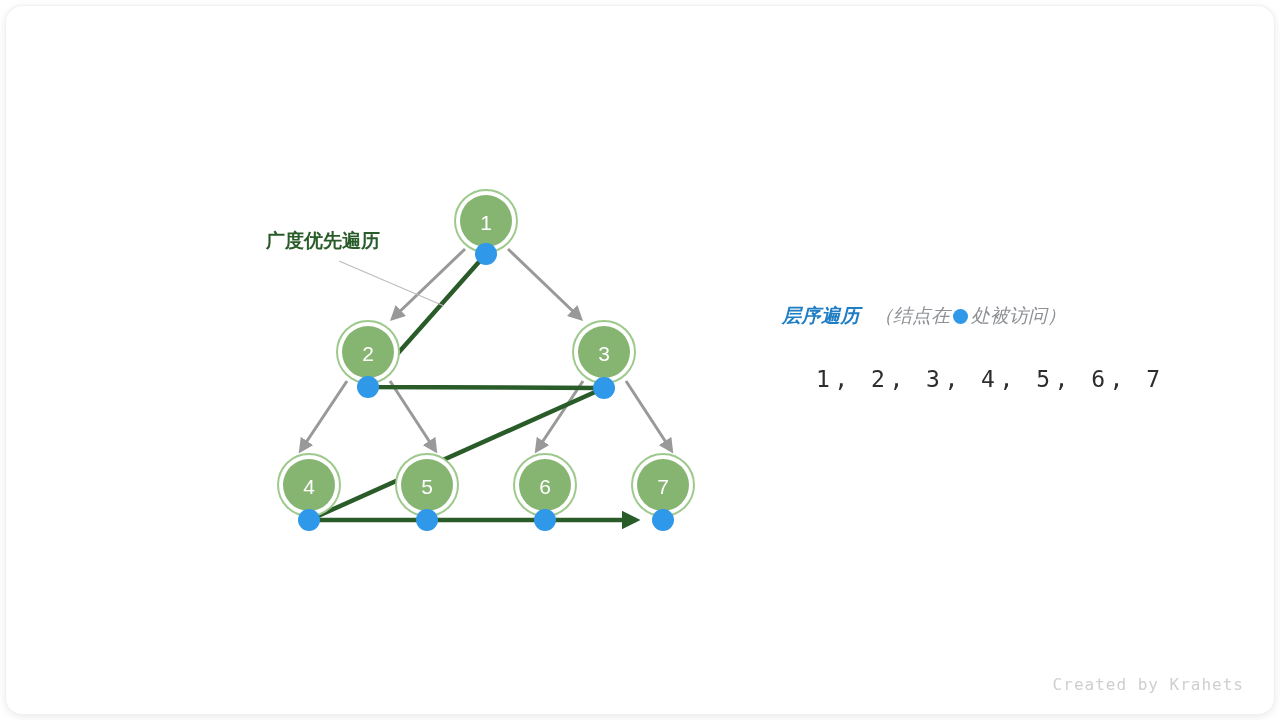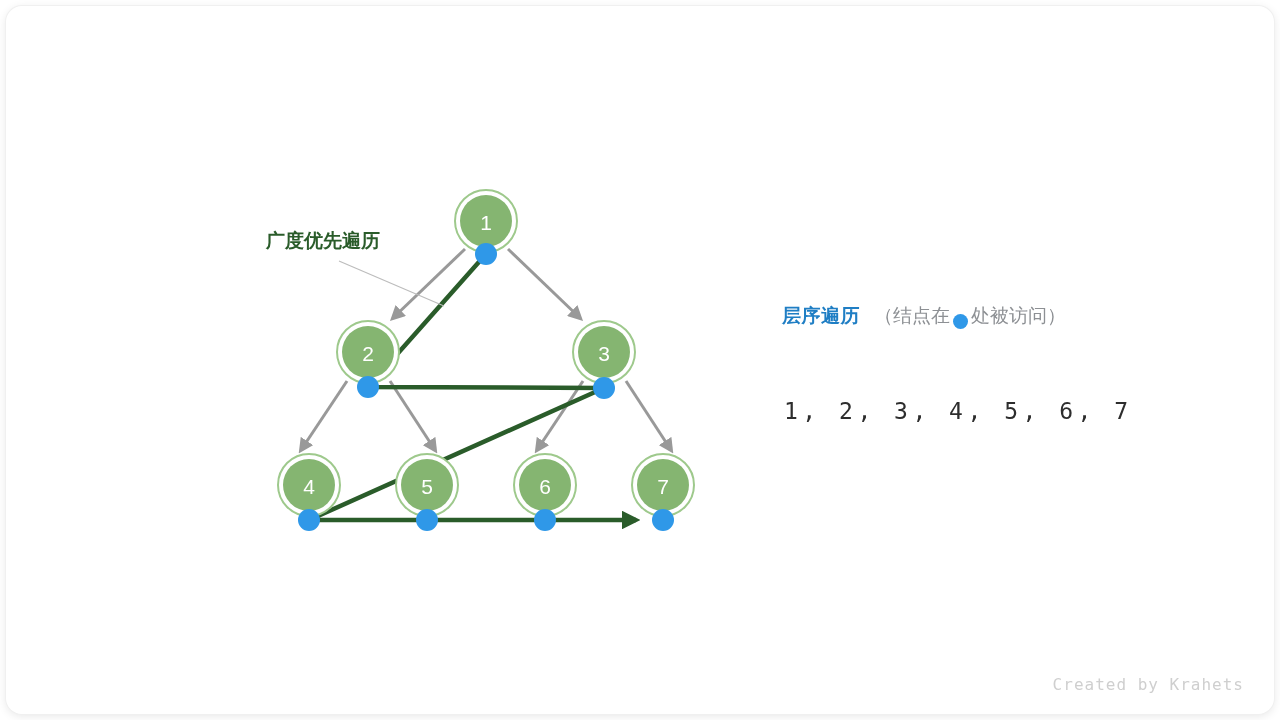--- a/index.html
+++ b/index.html
@@ -41,53 +41,53 @@
     position: absolute;
     left: 776px;
     top: 294px;
     width: 430px;
   }
   .legend-line {
     display: flex;
     align-items: center;
     white-space: nowrap;
     height: 32px;
+    font-style: italic;
   }
   .legend-title {
     color: #1f7ec4;
     font-weight: bold;
     font-size: 19px;
     letter-spacing: 0.5px;
   }
   .legend-note {
     color: #8d9094;
     font-size: 19px;
     margin-left: 14px;
     display: flex;
-    align-items: flex-end;
+    align-items: center;
   }
   .legend-note .dot-inline {
     display: inline-block;
     width: 15px;
     height: 15px;
     border-radius: 50%;
     background: #2f98e8;
     margin: 0 3px;
     vertical-align: middle;
   }
   #sequence {
     position: absolute;
-    left: 778px;
+    left: 810px;
     top: 360px;
     font-family: "DejaVu Sans Mono", "Liberation Mono", monospace;
     font-size: 23px;
     color: #2d2d2d;
     letter-spacing: 4.5px;
     white-space: nowrap;
-    margin-top: 32px;
   }
 
   
   #footer {
     position: absolute;
     right: 30px;
     bottom: 20px;
     font-family: "DejaVu Sans Mono", "Liberation Mono", monospace;
     font-size: 16px;
     color: #cfcfcf;

